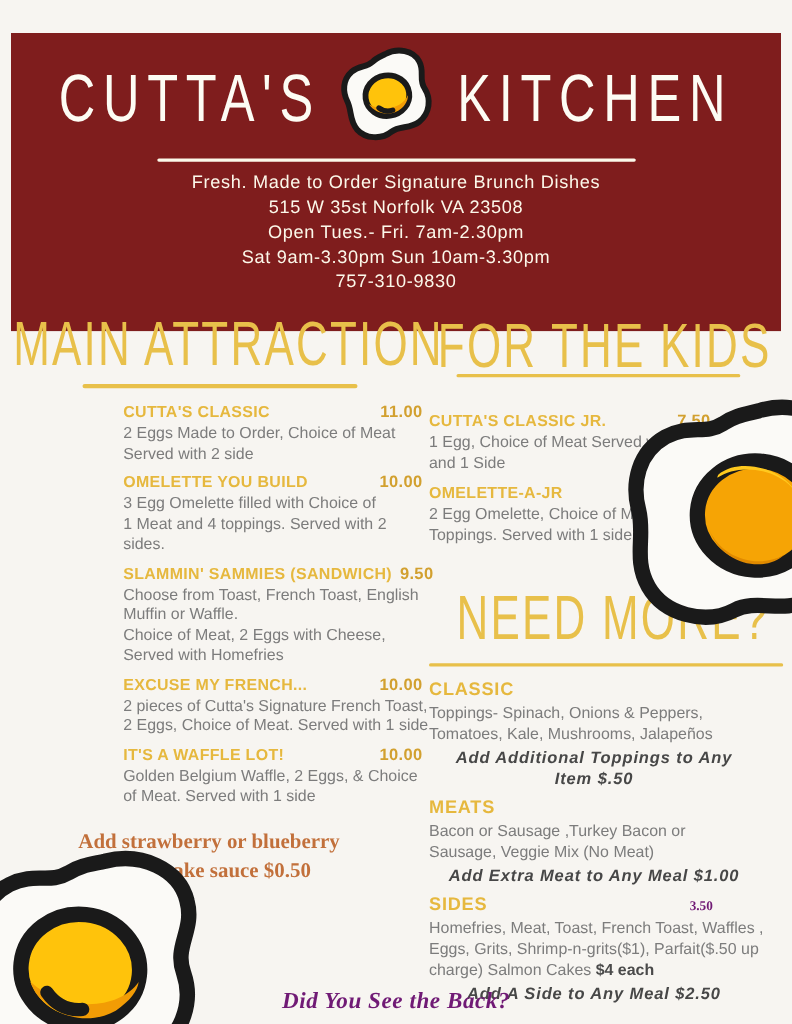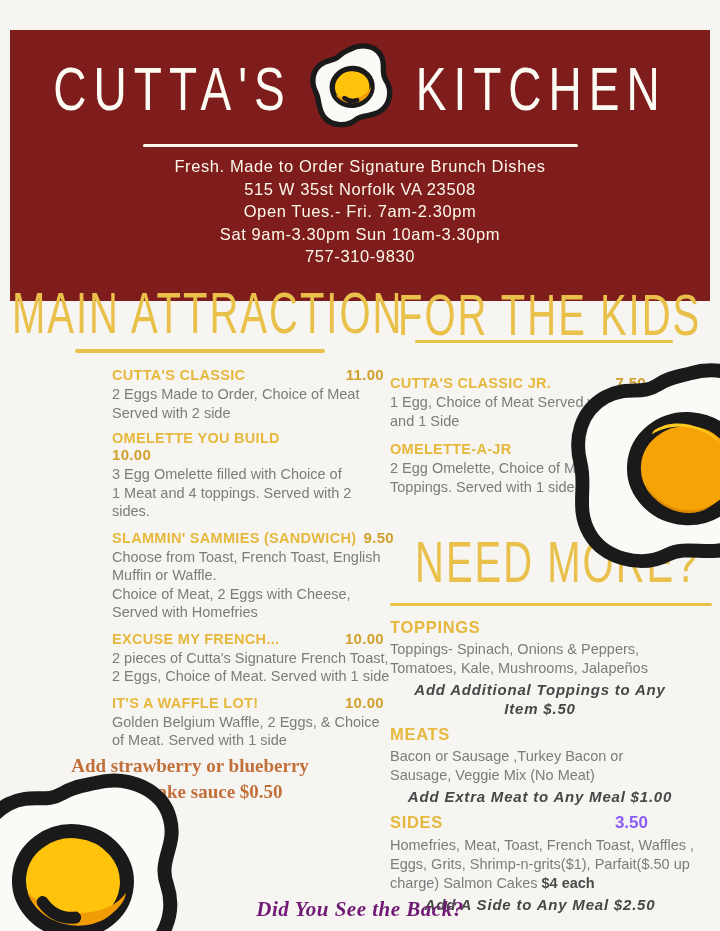--- a/index.html
+++ b/index.html
@@ -37,21 +37,21 @@
   .item-row { display:flex; justify-content:space-between; align-items:baseline; font-weight:bold; font-size:14.5px; letter-spacing:0.3px; color:#E6B83E; white-space:nowrap; }
   .item-price { color:#D2A02F; font-size:15px; }
   .item-desc { white-space:pre-line; color:#7c7c7c; font-size:14.5px; line-height:18.5px; margin-top:2px; }
 
   .kids-subtitle { position:absolute; left:390px; top:347px; width:300px; text-align:center; color:#E8C04A; font-size:17px; letter-spacing:0.5px; }
 
   
   .section { margin-bottom:7px; }
   .section-row { display:flex; justify-content:space-between; align-items:baseline; width:258px; }
   .section-name { color:#E6B83E; font-weight:bold; font-size:16.5px; letter-spacing:0.7px; }
-  .section-price { color:#8b5cf6; font-weight:bold; font-size:17px; }
+  .section-price { color:#701a75; font-weight:bold; font-size:12px;font-family:Liberation Serif, serif; }
   .section-desc { white-space:pre-line; color:#7c7c7c; font-size:14.5px; line-height:19px; margin-top:3px; }
   .section-desc b { color:#4a4a4a; }
   .section-note { font-weight:bold; font-style:italic; color:#474747; font-size:15px; text-align:center; width:300px; white-space:pre-line; letter-spacing:0.8px; line-height:19px; margin-top:2px; }
 
   
   .promo {
     position:absolute; left:30px; top:753px; width:320px; text-align:center;
     font-family:"Liberation Serif", serif; font-weight:bold; font-size:19px;
     line-height:26px; color:#C2703B; white-space:pre-line;
   }
@@ -100,21 +100,21 @@
   <div class="items" style="left:68px; top:366px; width:310px;margin-left:44px;">
     <div class="item">
       <div class="item-row" style="width:272px;">
         <span>CUTTA'S CLASSIC</span>
         <span class="item-price">11.00</span>
       </div>
       <div class="item-desc">2 Eggs Made to Order, Choice of Meat
 Served with 2 side</div>
     </div>
     <div class="item">
-      <div class="item-row" style="width:272px;flex-direction:column;">
+      <div class="item-row" style="width:272px;">
         <span>OMELETTE YOU BUILD</span>
         <span class="item-price">10.00</span>
       </div>
       <div class="item-desc">3 Egg Omelette filled with Choice of
 1 Meat and 4 toppings. Served with 2
 sides.</div>
     </div>
     <div class="item">
       <div class="item-row" style="width:282px;">
         <span>SLAMMIN' SAMMIES (SANDWICH)</span>
@@ -170,21 +170,21 @@
     </div>
   </div>
 
   <div style="position:absolute; left:415px; top:531px;">
     <span class="script-heading">NEED MORE?</span>
   </div>
   <div class="gold-rule" style="left:390px; top:603px; width:322px; height:3px;"></div>
 
   <div class="items" style="left:390px; top:618px; width:310px;">
     <div class="section">
-      <div class="section-name">TOPPINGS</div>
+      <div class="section-name">CLASSIC</div>
       <div class="section-desc">Toppings- Spinach, Onions &amp; Peppers,
 Tomatoes, Kale, Mushrooms, Jalapeños</div>
       <div class="section-note">Add Additional Toppings to Any
 Item $.50</div>
     </div>
     <div class="section">
       <div class="section-name">MEATS</div>
       <div class="section-desc">Bacon or Sausage ,Turkey Bacon or
 Sausage, Veggie Mix (No Meat)</div>
       <div class="section-note">Add Extra Meat to Any Meal $1.00</div>

